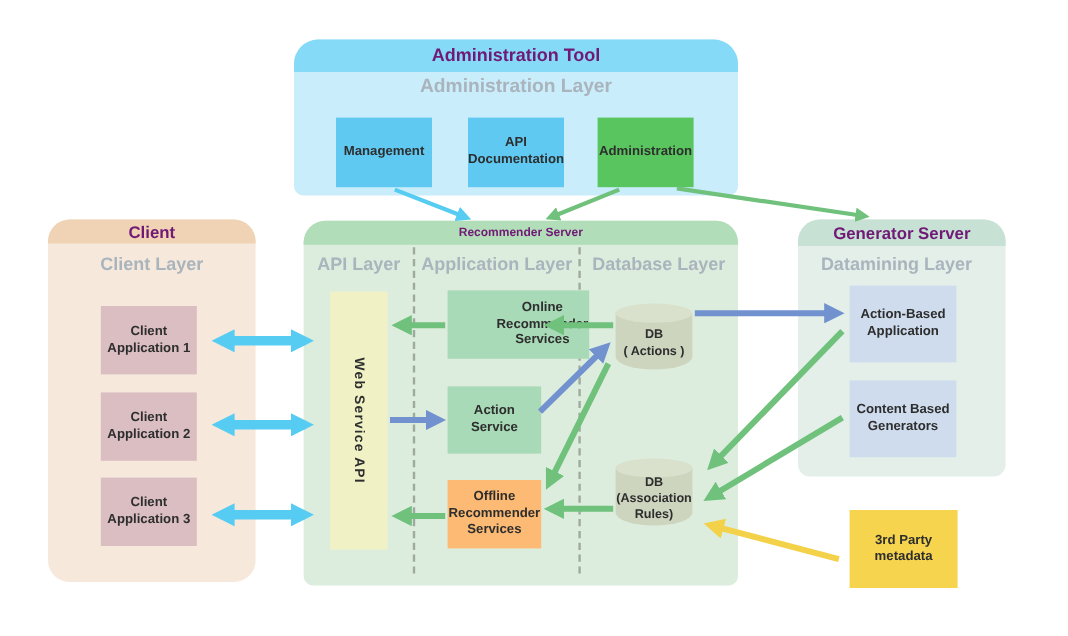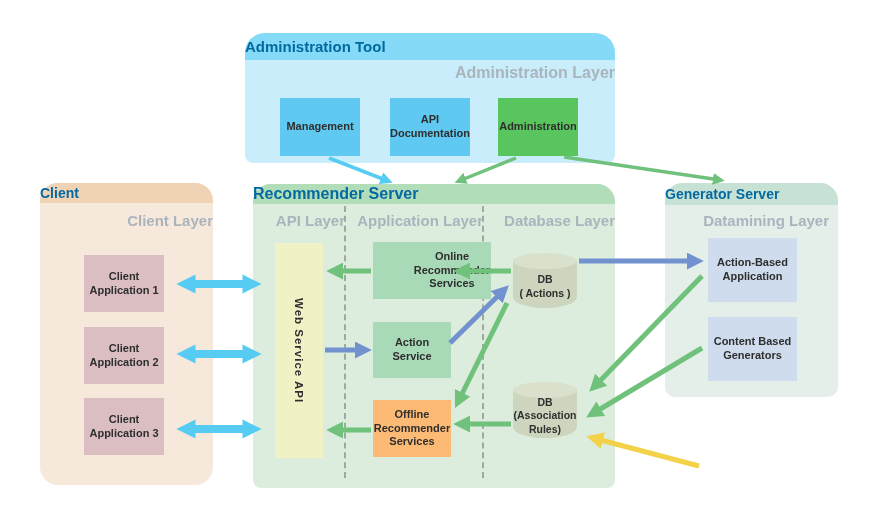--- a/index.html
+++ b/index.html
@@ -2,26 +2,26 @@
 <html><head>
 <meta charset="utf-8">
 <style>
   html,body { margin:0; padding:0; background:#ffffff; }
   .stage {
     position:relative; width:890px; height:530px; background:#ffffff;
     font-family:"Liberation Sans", sans-serif; overflow:hidden;
   }
   .container { position:absolute; }
   .hdr {
-    position:absolute; display:flex; align-items:center; justify-content:flex-start;
-    font-weight:bold; color:#0369a1;
+    position:absolute; display:flex; align-items:center; justify-content:center;
+    font-weight:bold; color:#701a75;
   }
   .layer {
     position:absolute; font-weight:bold; color:#aab4bd; font-size:15px;
-    text-align:right;
+    text-align:center;
   }
   .node {
     position:absolute; display:flex; align-items:center; justify-content:center;
     text-align:center; font-weight:bold; color:#2e2e2e; font-size:11px;
     line-height:1.25; white-space:pre-line;
   }
   .dash { position:absolute; width:0; border-left:2px dashed #9faa9f; }
   .vtext {
     writing-mode:vertical-rl; text-orientation:mixed;
     font-weight:bold; color:#2e2e2e; font-size:11.5px; letter-spacing:1px;
@@ -59,21 +59,21 @@
   </div>
   <div class="layer" style="left:40px; top:212px; width:173px;">Client Layer</div>
   <div class="node" style="left:84px; top:255px; width:80px; height:57px; background:#DABEC2;">Client
 Application 1</div>
   <div class="node" style="left:84px; top:327px; width:80px; height:57px; background:#DABEC2;">Client
 Application 2</div>
   <div class="node" style="left:84px; top:398px; width:80px; height:57px; background:#DABEC2;">Client
 Application 3</div>
 
   <div class="container" style="left:253px; top:184px; width:362px; height:304px; background:#DCEDDD; border-radius:18px 18px 8px 8px;"></div>
-  <div class="hdr" style="left:253px; top:184px; width:362px; height:20px; background:#B2DDB9; border-radius:18px 18px 0 0; font-size:16px;">
+  <div class="hdr" style="left:253px; top:184px; width:362px; height:20px; background:#B2DDB9; border-radius:18px 18px 0 0; font-size:10px;">
     <span>Recommender Server</span>
   </div>
   <div class="layer" style="left:253px; top:212px; width:92px;">API Layer</div>
   <div class="layer" style="left:483px; top:212px; width:132px;">Database Layer</div>
   <div class="layer" style="left:345px; top:212px; width:138px;">Application Layer</div>
   <div class="dash" style="left:344px; top:206px; height:272px;"></div>
   <div class="dash" style="left:482px; top:206px; height:272px;"></div>
 
   <div class="node" style="left:275px; top:243px; width:48px; height:215px; background:#F0F2C6;">
     <span class="vtext">Web Service API</span>
@@ -100,20 +100,22 @@
   <div class="container" style="left:665px; top:183px; width:173px; height:214px; background:#E4EFEA; border-radius:18px 18px 10px 10px;"></div>
   <div class="hdr" style="left:665px; top:183px; width:173px; height:22px; background:#C7E2D5; border-radius:18px 18px 0 0; font-size:14px;">
     <span>Generator Server</span>
   </div>
   <div class="layer" style="left:665px; top:212px; width:164px;">Datamining Layer</div>
   <div class="node" style="left:708px; top:238px; width:89px; height:64px; background:#CEDCED;">Action-Based
 Application</div>
   <div class="node" style="left:708px; top:317px; width:89px; height:64px; background:#CEDCED;">Content Based
 Generators</div>
 
+  <div class="node" style="left:708px; top:425px; width:90px; height:65px; background:#F6D44D;">3rd Party
+metadata</div>
 
   <svg class="overlay" width="890" height="530" viewBox="0 0 890 530">
     <defs>
       <marker id="ah-g" viewBox="0 0 10 10" refX="6" refY="5" markerWidth="3.4" markerHeight="3.4" orient="auto-start-reverse">
         <path d="M0,0 L10,5 L0,10 z" fill="#6FC17B"></path>
       </marker>
       <marker id="ah-b" viewBox="0 0 10 10" refX="6" refY="5" markerWidth="3.4" markerHeight="3.4" orient="auto-start-reverse">
         <path d="M0,0 L10,5 L0,10 z" fill="#7191CF"></path>
       </marker>
       <marker id="ah-y" viewBox="0 0 10 10" refX="6" refY="5" markerWidth="3.4" markerHeight="3.4" orient="auto-start-reverse">

